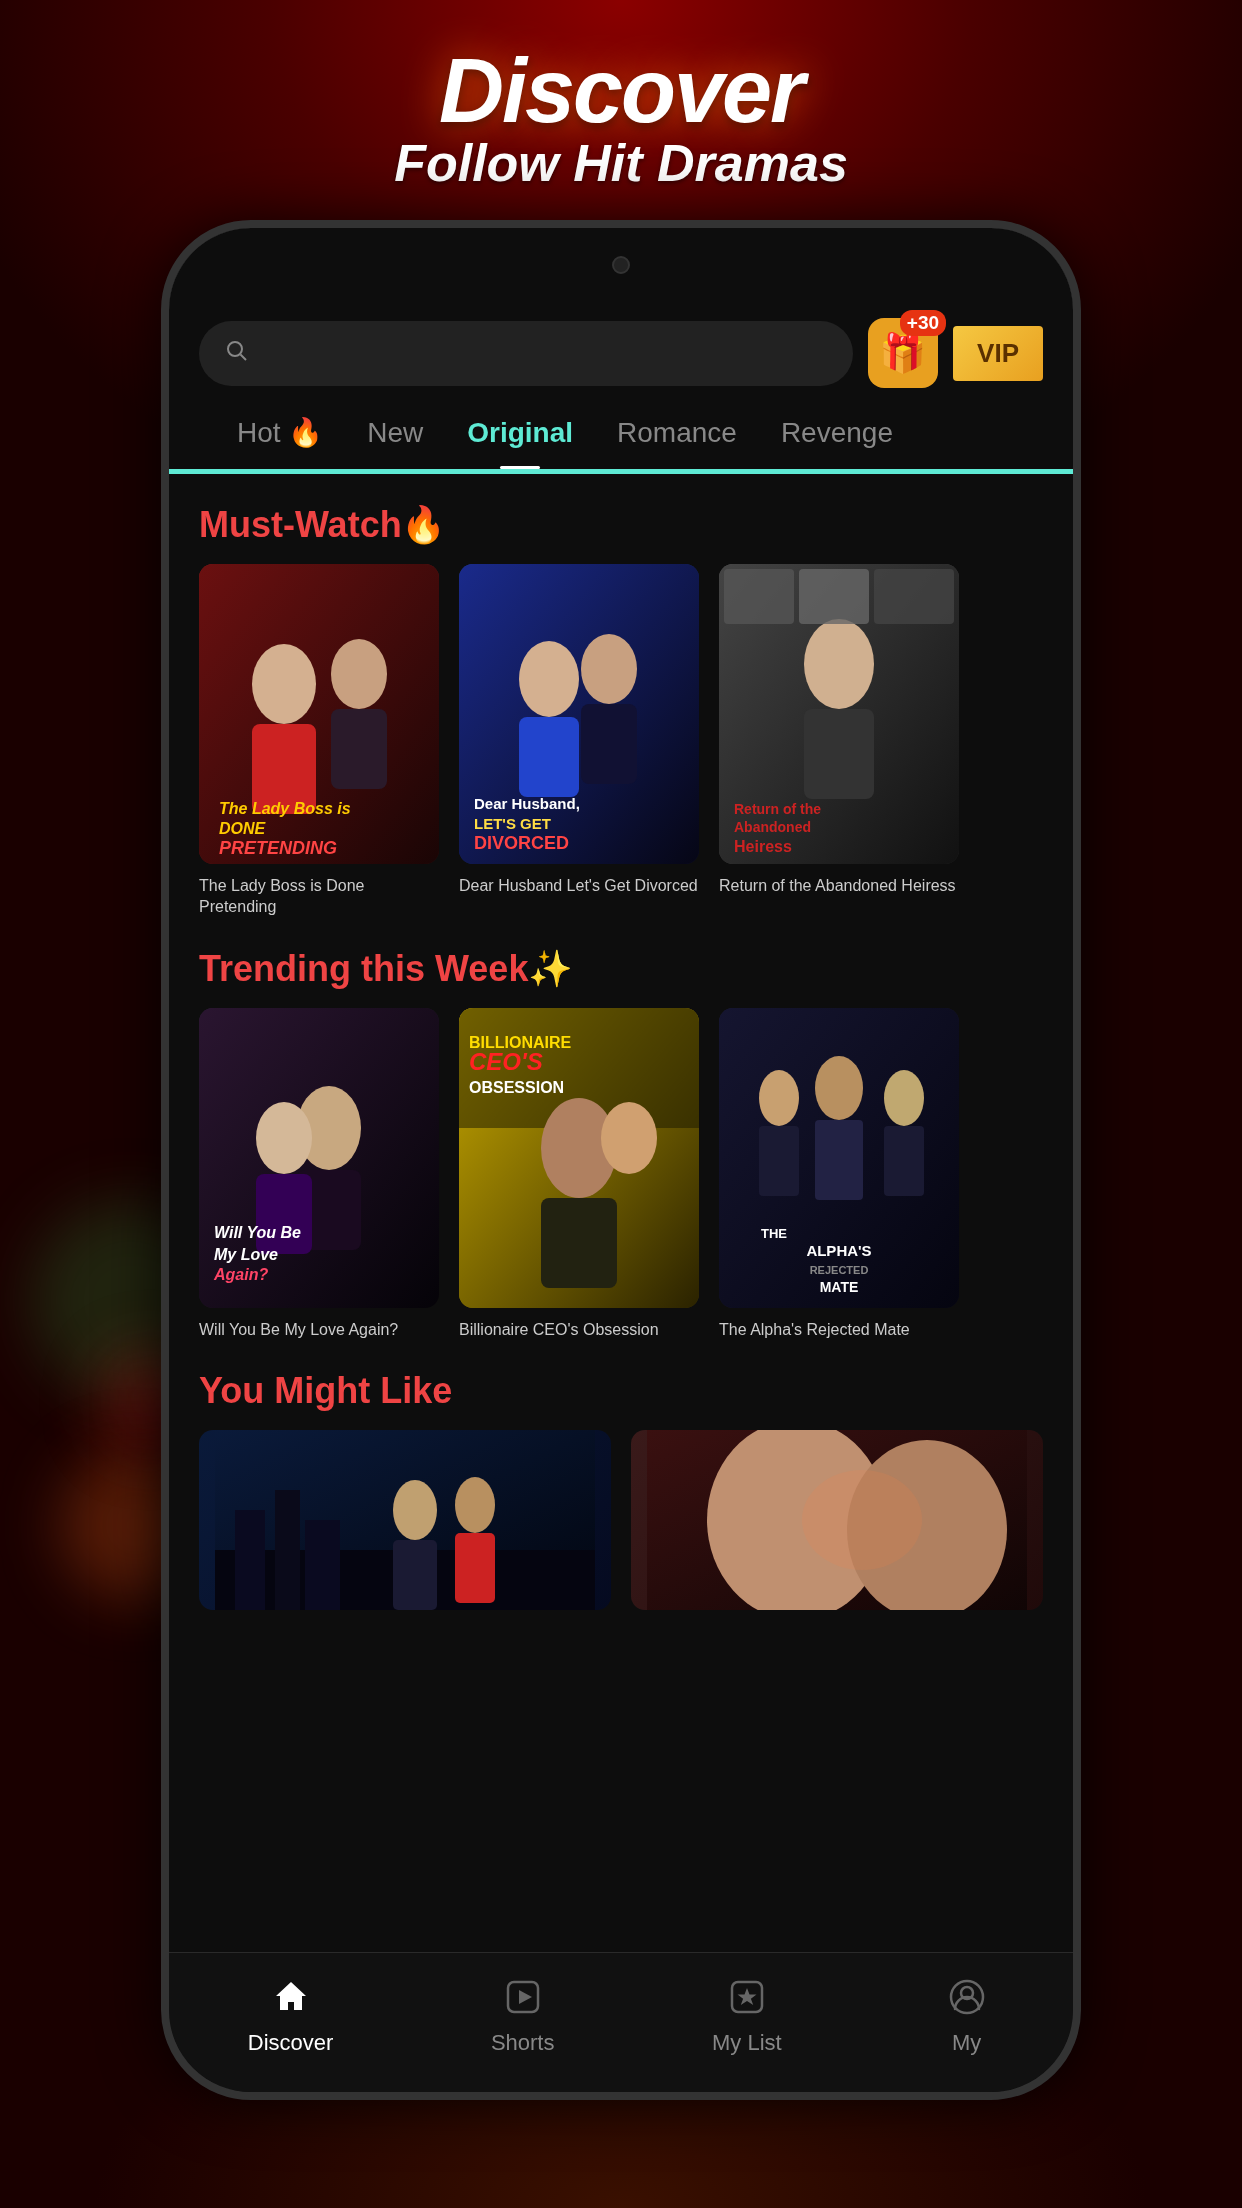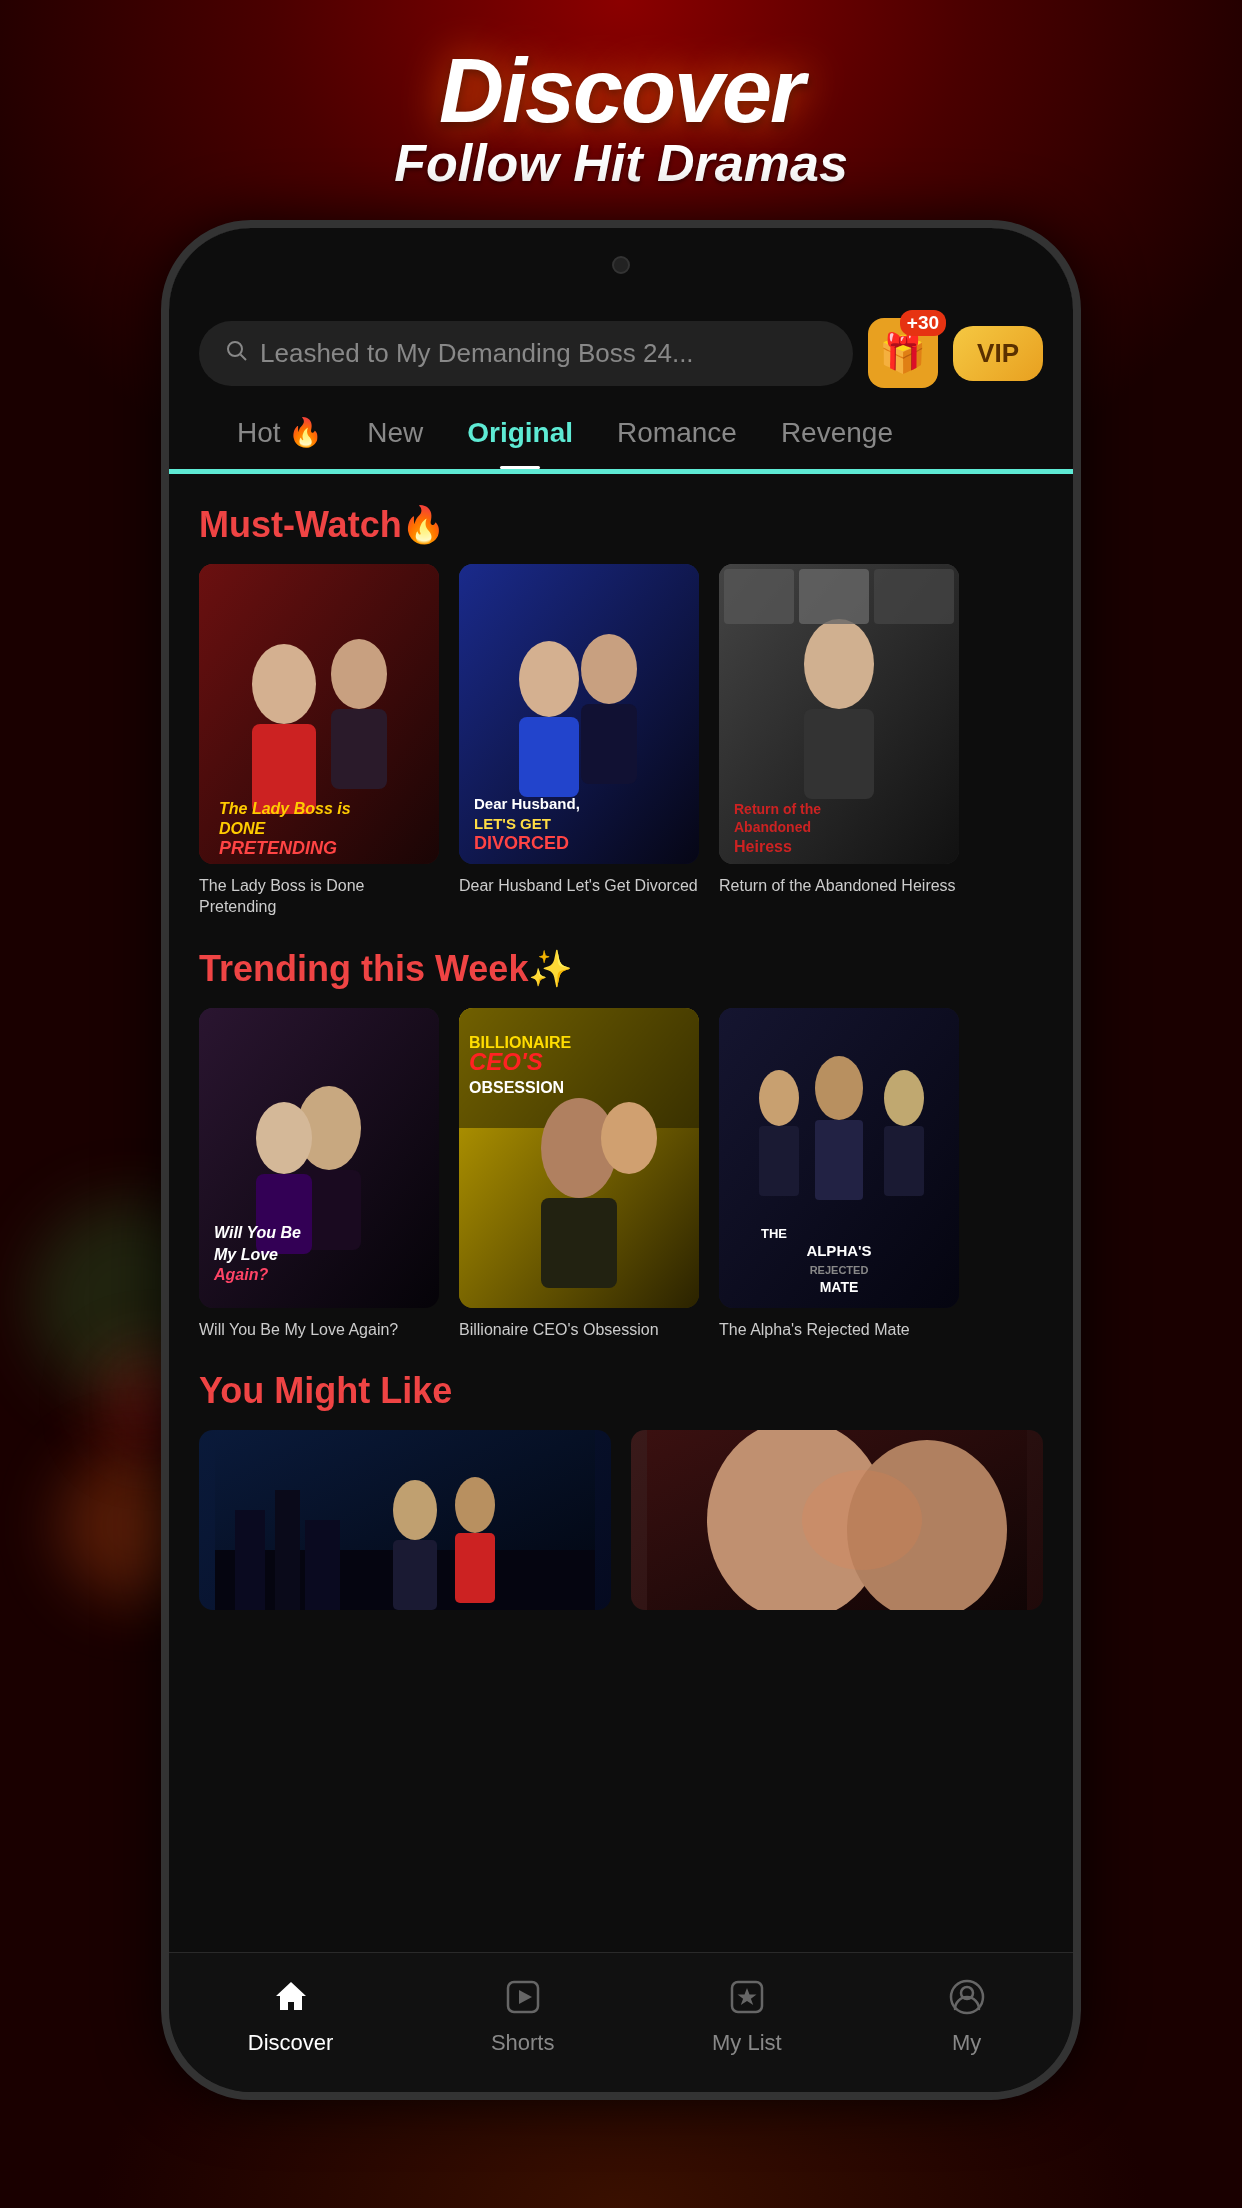--- a/index.html
+++ b/index.html
@@ -149,21 +149,21 @@
       font-weight: 700;
       padding: 2px 7px;
       border-radius: 12px;
     }
     .vip-btn {
       background: linear-gradient(135deg, #f5c842, #e8a020);
       color: #5a3000;
       font-size: 26px;
       font-weight: 800;
       padding: 12px 24px;
-      border-radius: 20px;
+      border-radius: 4px;
     }
 
     
     .category-tabs {
       display: flex;
       align-items: center;
       padding: 0 46px;
       gap: 0;
       overflow: hidden;
       border-bottom: 5px solid #5eead4;
@@ -375,21 +375,20 @@
       <div class="scrollable">
 
         <div class="search-bar">
           <div class="search-input">
             <span class="search-icon-svg">
               <svg width="24" height="24" viewBox="0 0 24 24" fill="none" stroke="#888" stroke-width="2">
                 <circle cx="11" cy="11" r="7"></circle>
                 <line x1="16.5" y1="16.5" x2="22" y2="22"></line>
               </svg>
             </span>
-            <span class="search-text">Leashed to My Demanding Boss 24...</span>
           </div>
           <div class="gift-btn">
             <span>🎁</span>
             <span class="gift-badge">+30</span>
           </div>
           <div class="vip-btn">VIP</div>
         </div>
 
         <div class="category-tabs">
           <div class="tab-item">

